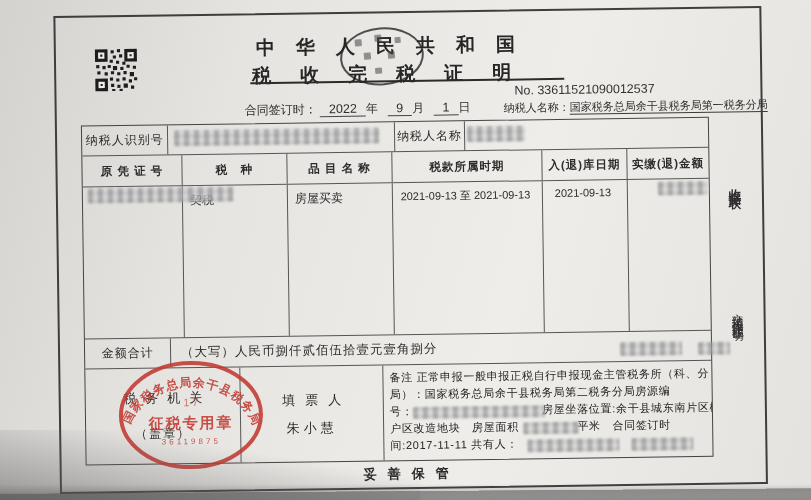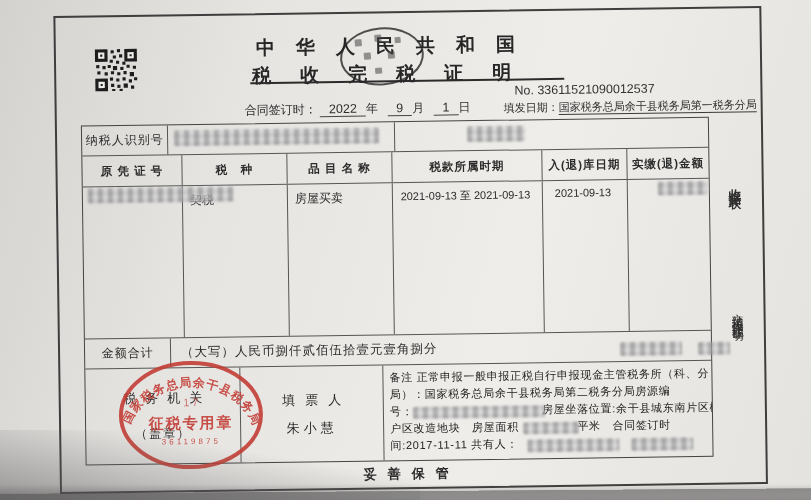--- a/index.html
+++ b/index.html
@@ -163,28 +163,29 @@
     <div class="abs serial">No. 33611521090012537</div>
 
     <div class="abs date-line">
       <span>合同签订时：</span>
       <span class="num">2022</span><span class="unit">年</span>
       <span class="num">9</span><span class="unit">月</span>
       <span class="num">1</span><span class="unit">日</span>
     </div>
 
     <div class="abs auth-line">
-      <span>填发日期：</span><span class="val">国家税务总局余干县税务局第一税务分局</span>
+      <span>纳税人名称：</span><span class="val">国家税务总局余干县税务局第一税务分局</span>
     </div>
 
     <div class="abs table">
 
       <div class="trow r1">
         <div class="tcell lab" style="width:86px;">纳税人识别号</div>
         <div class="tcell" style="width:227px;"></div>
+        <div class="tcell lab" style="width:70px;">纳税人名称</div>
         <div class="tcell" style="flex:1;"></div>
       </div>
 
       <div class="trow rh">
         <div class="tcell" style="width:100px;">原 凭 证 号</div>
         <div class="tcell" style="width:105px;">税　种</div>
         <div class="tcell" style="width:105px;">品 目 名 称</div>
         <div class="tcell" style="width:150px;">税款所属时期</div>
         <div class="tcell" style="width:85px;">入(退)库日期</div>
         <div class="tcell" style="flex:1;">实缴(退)金额</div>

